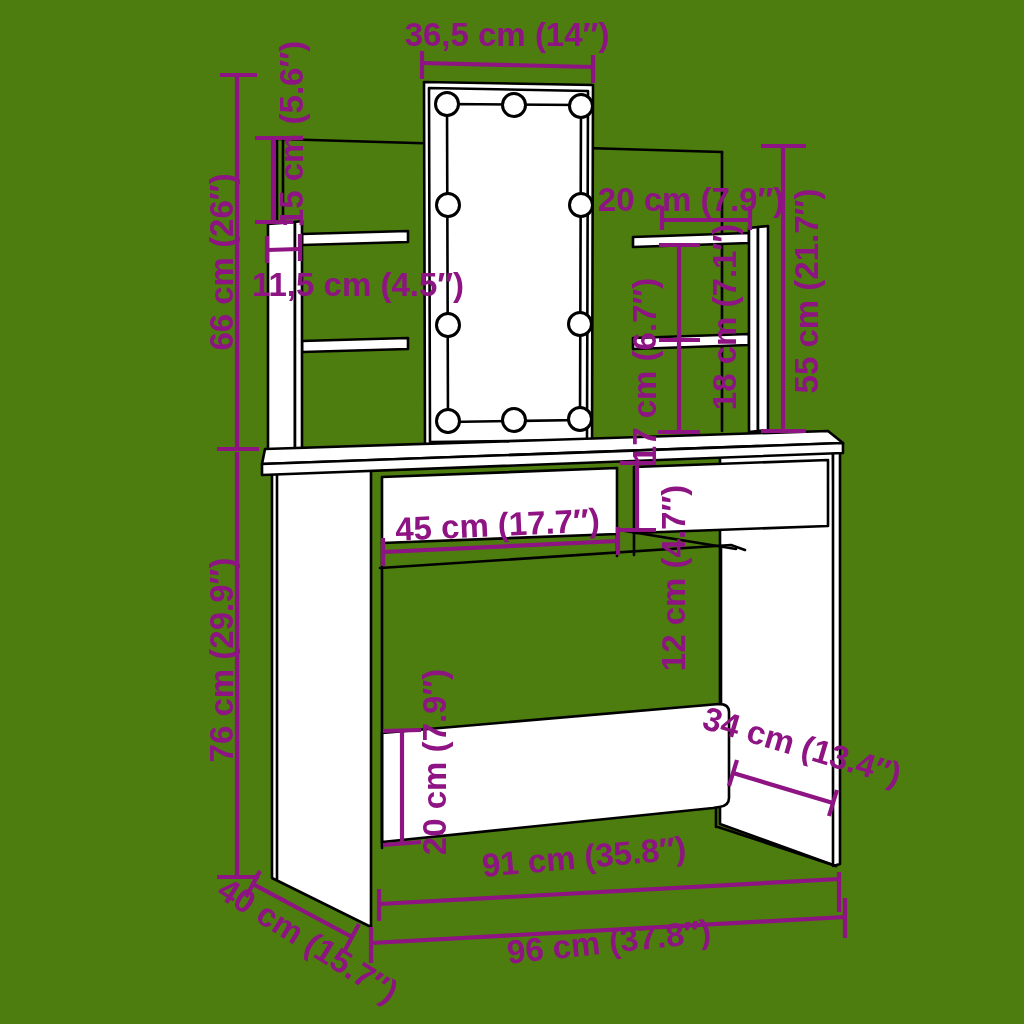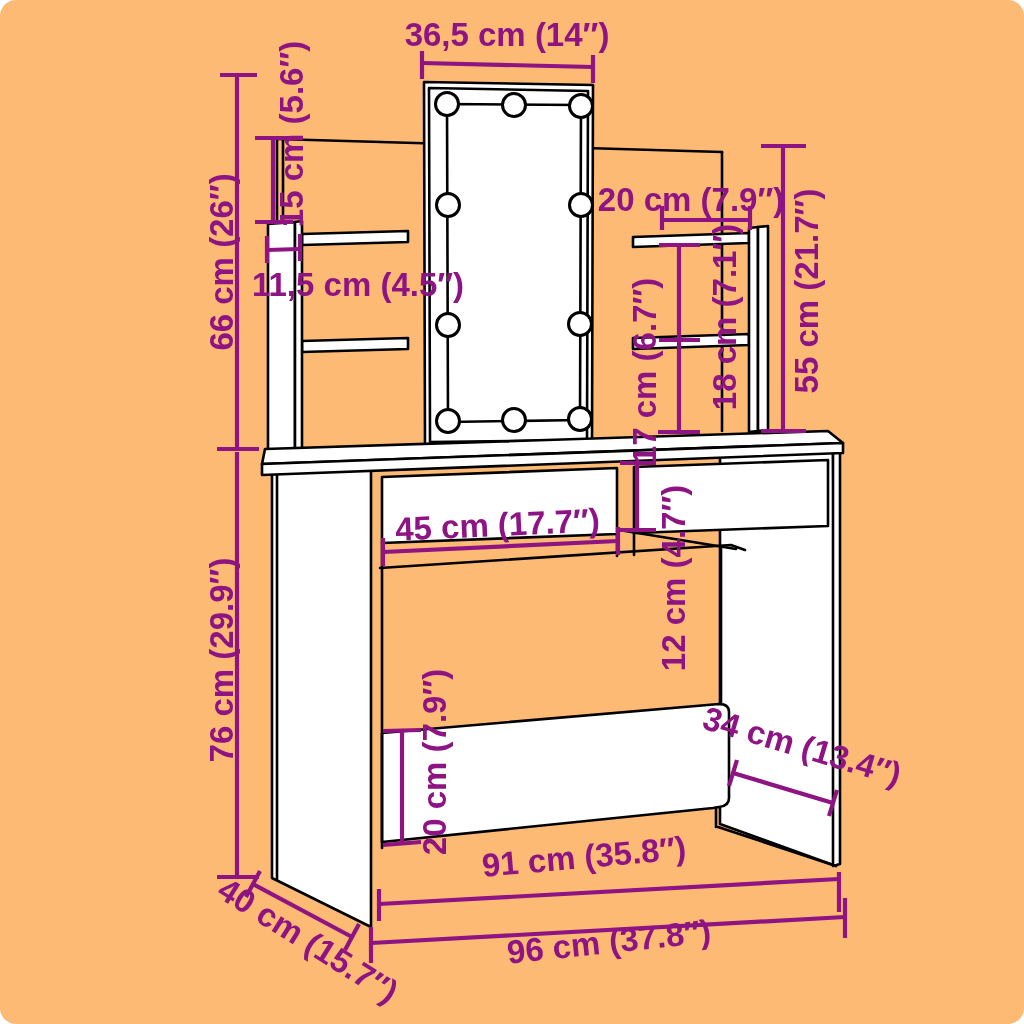--- a/index.html
+++ b/index.html
@@ -1,16 +1,16 @@
 <!DOCTYPE html>
 <html><head>
 <meta charset="utf-8">
 <style>
   html,body{margin:0;padding:0;background:#ffffff;}
-  .stage{width:1024px;height:1024px;position:relative;background:#fdba74;overflow:hidden;border-radius:16px;}
+  .stage{width:1024px;height:1024px;position:relative;background:#4d7c0f;overflow:hidden;}
   svg{display:block;}
   .blk{stroke:#000;stroke-width:2.6;fill:none;stroke-linejoin:round;stroke-linecap:round;}
   .blkf{stroke:#000;stroke-width:2.6;fill:#fff;stroke-linejoin:round;}
   .dimline{stroke-width:4.2;fill:none;stroke-linecap:butt;}
   .dim{font-family:"Liberation Sans","DejaVu Sans",sans-serif;font-weight:bold;font-size:33px;text-anchor:middle;}
 </style>
 </head>
 <body>
 
 <div class="stage">

